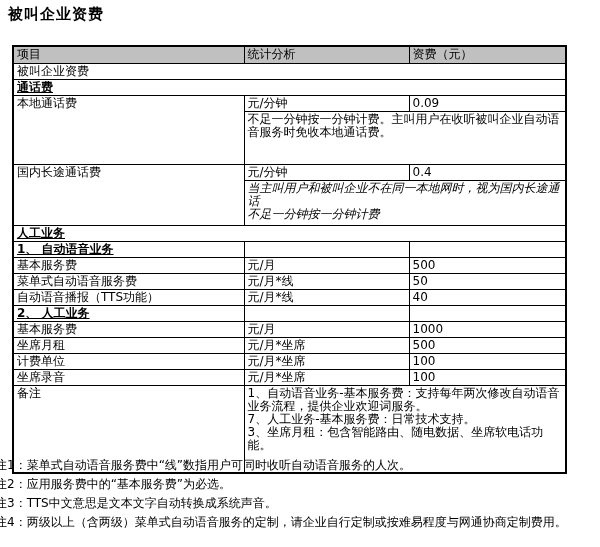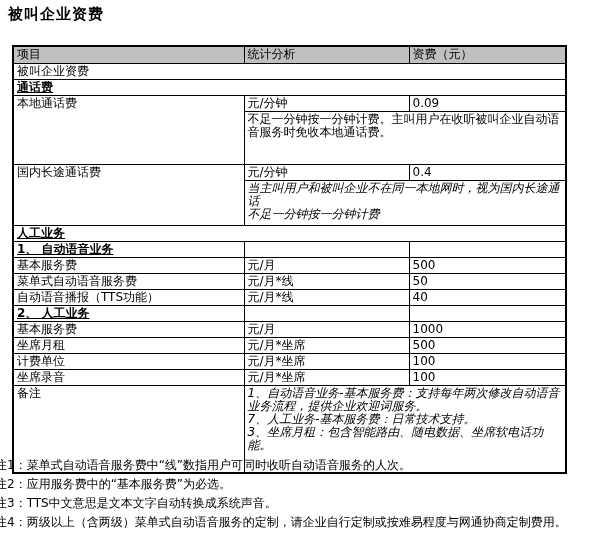--- a/index.html
+++ b/index.html
@@ -29,21 +29,21 @@
   table.tariff th{
     background:#c0c0c0;
     text-align:left;
     font-weight:normal;
     height:14px;
   }
   tr.single td{height:13px;}
   tr.section td{font-weight:bold;text-decoration:underline;}
   td.note-cell{height:50px;}
   td.note-cell-ld{height:42px;font-style:italic;}
-  td.remark-cell{height:84px;font-style:italic;}
+  td.remark-cell{height:84px;}
   .footnotes{
     position:absolute;left:-5px;top:459px;
     font-size:12px;white-space:nowrap;
   }
   .footnote-line{line-height:12px;margin-bottom:7px;}
 </style>
 </head>
 <body>
 
 <div class="page-title">被叫企业资费</div>

